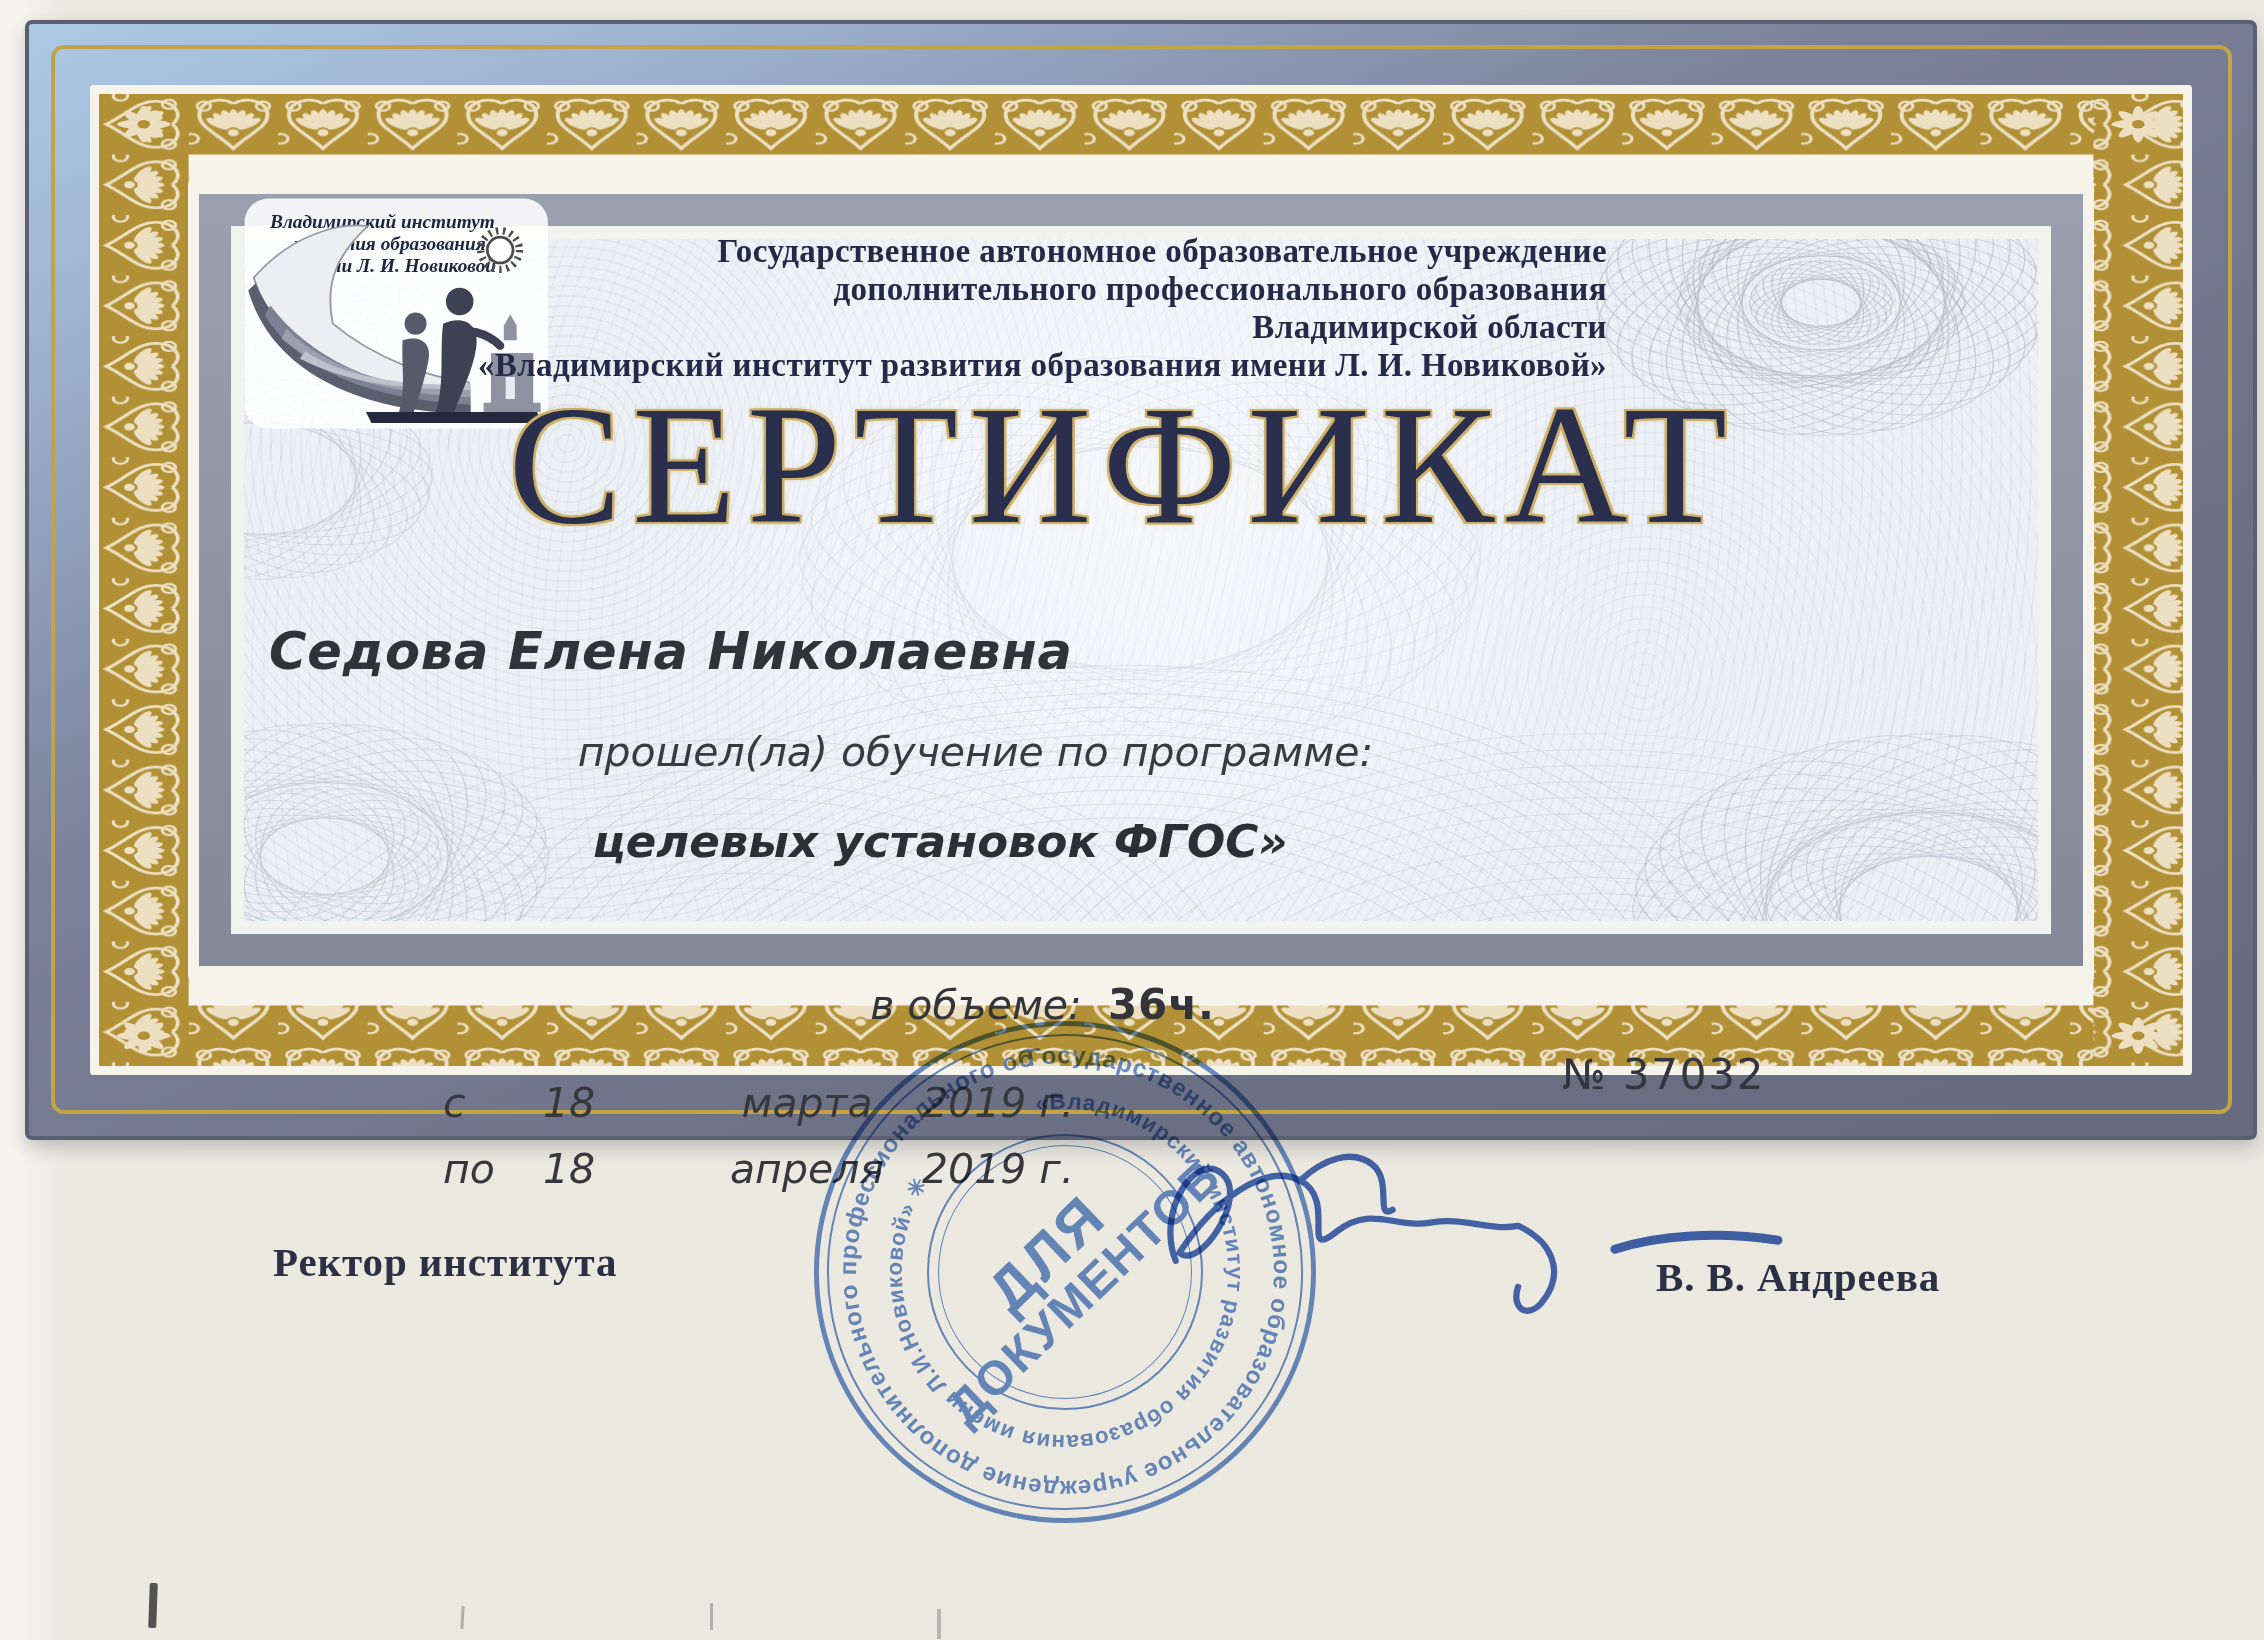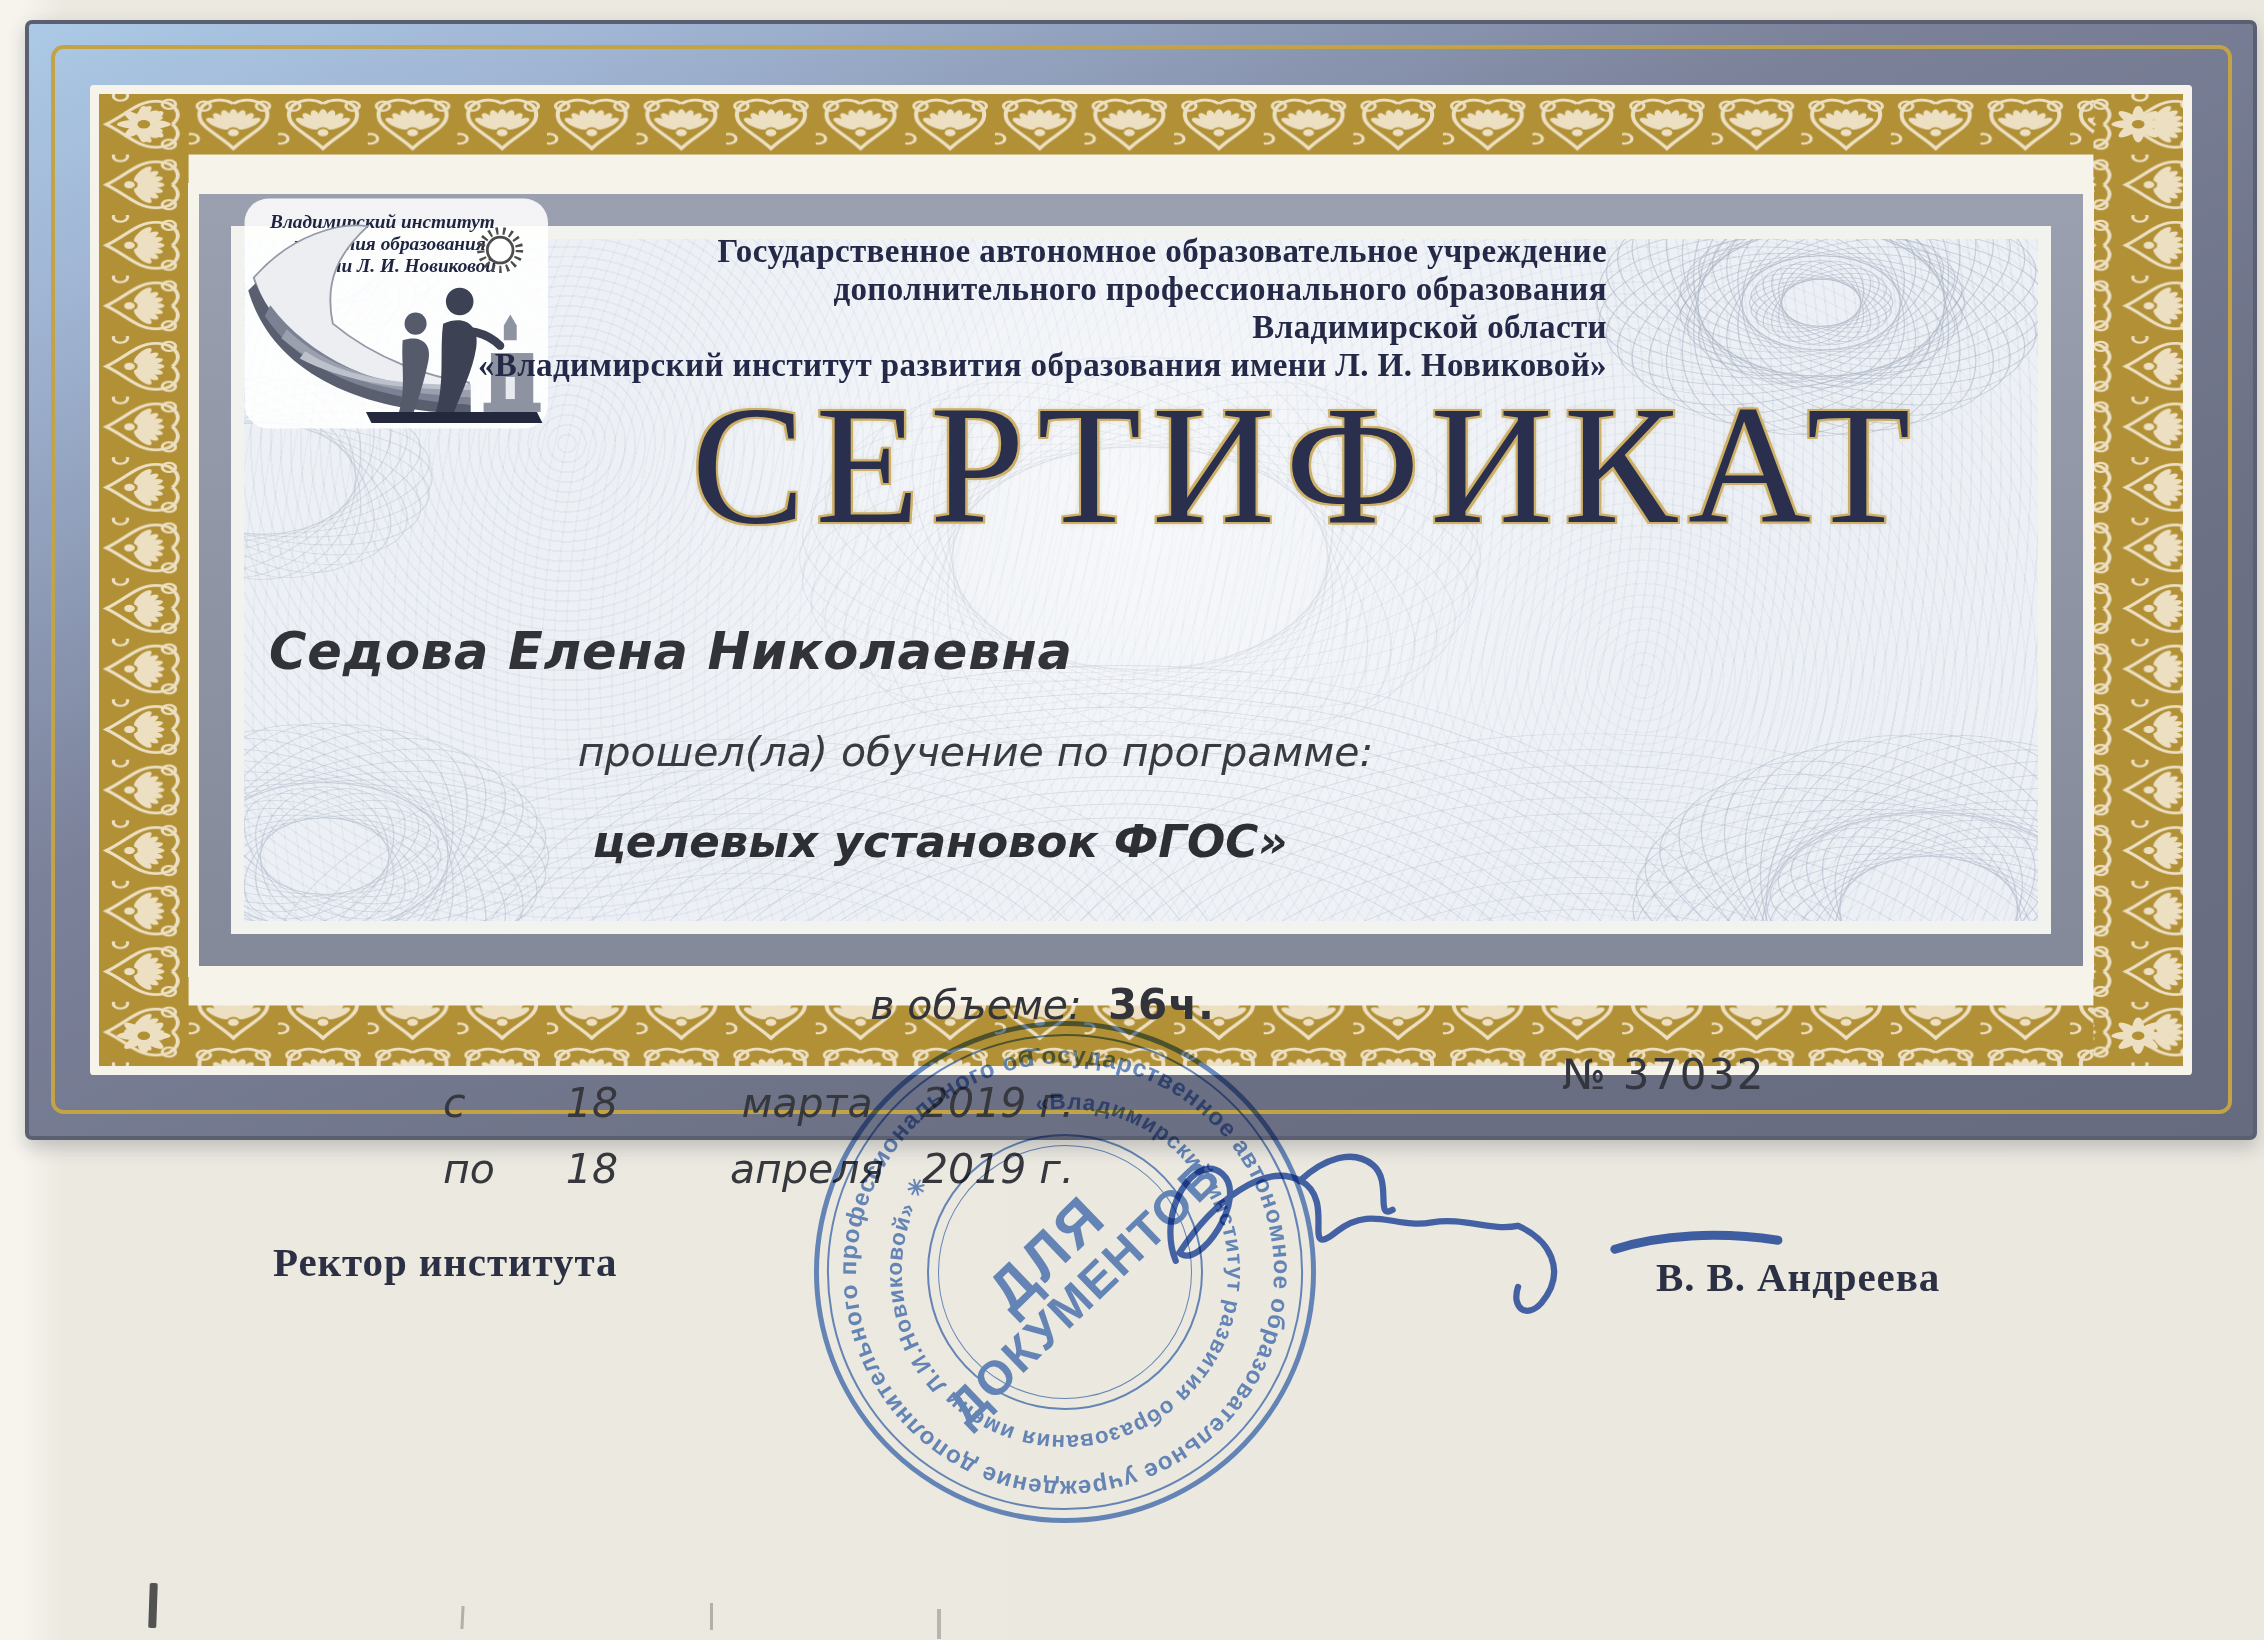--- a/index.html
+++ b/index.html
@@ -34,21 +34,21 @@
       #e6eaf2;
   }
   .field > svg.deco { position:absolute; inset:0; width:100%; height:100%; }
 
   
   .hdr {
     left:235px; top:208px; width:1343px; text-align:right;
     font: 700 33px/38px "Liberation Serif", serif; color:#242947; letter-spacing:0.4px;
   }
   .title {
-    left:280px; top:356px; width:1612px; text-align:right;
+    left:288px; top:356px; width:1612px; text-align:center;
     font: 400 170px/1 "Liberation Serif", serif; color:#2b2f4e; letter-spacing:10.7px;
     text-shadow: 2.2px 2.2px 0 #cdb066, -2.2px -2.2px 0 #cdb066, 2.2px -2.2px 0 #cdb066,
                  -2.2px 2.2px 0 #cdb066, 0 0 6.3px rgba(186,156,80,.55);
   }
   .name {
     left:240px; top:598px; width:1433px; text-align:left;
     font: 700 italic 51px "DejaVu Sans", sans-serif; color:#323338; letter-spacing:0.9px;
   }
   .passed {
     left:230px; top:704px; width:1433px; text-align:center;
@@ -66,21 +66,21 @@
   .cnum {
     left:1533px; top:1026px;
     font: 400 42px "DejaVu Sans", sans-serif; color:#33363e; letter-spacing:1.8px;
   }
   .daterow {
     left:414px; top:1055px; display:flex; align-items:baseline;
     font: 400 italic 41px "DejaVu Sans", sans-serif; color:#37383d;
   }
   .daterow.r2 { top:1121px; }
   .daterow .pref { width:57px; }
-  .daterow .day  { width:75px; margin-left:43px; text-align:right; }
+  .daterow .day  { width:75px; margin-left:43px; text-align:left; }
   .daterow .mon  { width:206px; margin-left:86px; text-align:center; }
   .daterow .yr   { margin-left:12px;font-style:italic; }
   .rector { left:244px; top:1214px; font:700 41px "Liberation Serif", serif; color:#2c3044; letter-spacing:0.9px; }
   .signer { left:1627px; top:1229px; font:700 41px "Liberation Serif", serif; color:#2c3044; letter-spacing:0.9px; }
 
   
   .logo { left:199px; top:168px; width:331px; height:278px; }
   .logo svg { width:100%; height:100%; }
 
   

